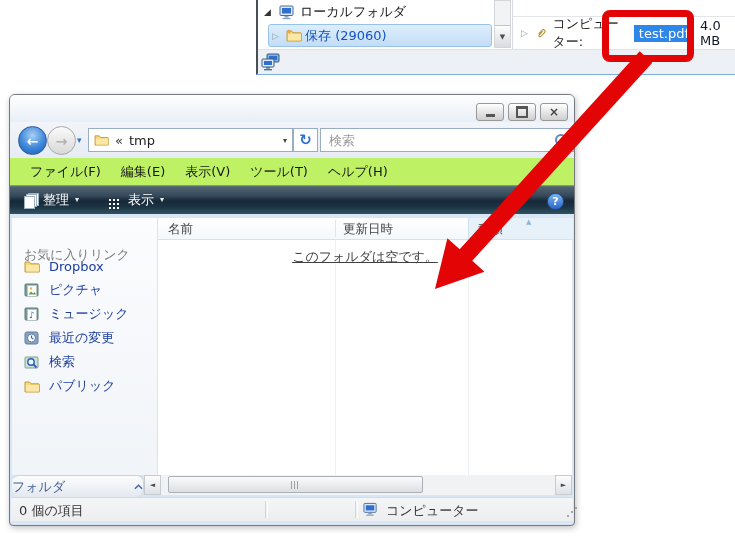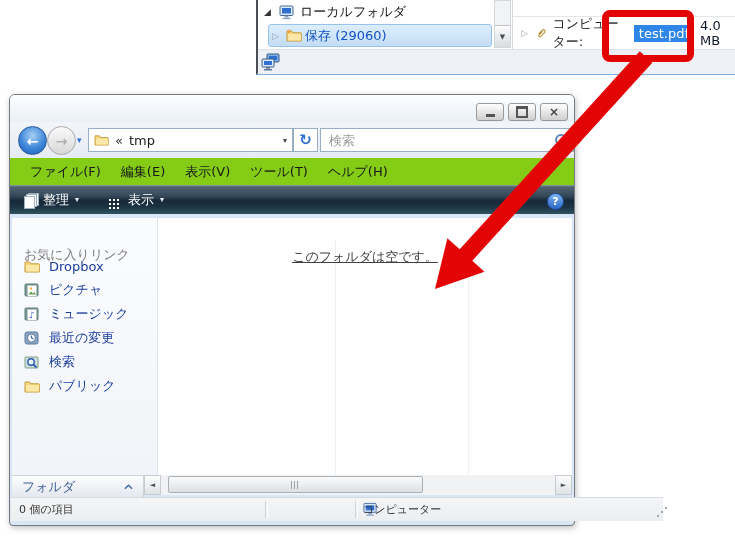--- a/index.html
+++ b/index.html
@@ -58,64 +58,64 @@
               box-sizing:border-box;display:flex;align-items:center;justify-content:center;
               color:#2a6fd0;font-size:15px;font-weight:bold;}
   .searchbox{left:310px;top:6px;width:254px;height:24px;background:#fff;border:1px solid #98aec4;
              box-sizing:border-box;padding:0 6px;}
   .searchbox input{flex:1;border:none;outline:none;font:13px "DejaVu Sans","Liberation Sans",sans-serif;
                    color:#555;background:transparent;}
   .searchbox input::placeholder{color:#999;opacity:1;}
   .mag{width:8px;height:8px;border:2px solid #5f87bd;border-radius:50%;position:relative;}
   .mag::after{content:"";position:absolute;left:7px;top:7px;width:5px;height:2px;background:#5f87bd;
               transform:rotate(45deg);transform-origin:0 0;}
-  .menurow{left:0;top:63px;width:564px;height:27px;background:#84cc16;padding-left:12px;box-sizing:border-box;}
+  .menurow{left:0;top:63px;width:564px;height:27px;background:#bef264;padding-left:12px;box-sizing:border-box;}
   .menu-item{padding:0 8px;margin-right:4px;color:#18181a;}
   .toolbar{left:0;top:90px;width:564px;height:29px;color:#fff;
            background:linear-gradient(#93a6b3 0%,#51646f 6%,#35485a 38%,#1e3140 50%,#17293a 55%,#1c3343 75%,#2f5362 100%);}
   .tool-btn{gap:6px;padding:0 6px;height:25px;margin-left:8px;border-radius:3px;}
   .tool-caret{font-size:8px;color:#e8eef4;}
   .papers{position:relative;width:13px;height:14px;}
   .papers span{position:absolute;width:9px;height:11px;background:#fff;border:1px solid #9fb2c2;}
   .grid-ic{width:2px;height:2px;background:#fff;margin:0 11px 0 2px;
            box-shadow:4px 0 0 #fff,8px 0 0 #fff,0 4px 0 #fff,4px 4px 0 #fff,8px 4px 0 #fff,0 8px 0 #fff,4px 8px 0 #fff,8px 8px 0 #fff;}
   .helpbtn{right:10px;top:8px;width:17px;height:17px;border-radius:50%;
            background:linear-gradient(#7cb6f4,#2a66c8);border:1px solid #1d4c9a;color:#fff;
            font-size:11px;font-weight:bold;display:flex;align-items:center;justify-content:center;box-sizing:border-box;}
   
   .sidebar{left:2px;top:123px;width:146px;height:257px;box-sizing:border-box;
            background:linear-gradient(#fbfcfe,#f1f4f8);border-right:1px solid #e0e4ea;}
   .sb-header{left:12px;top:8px;color:#7b7b7b;margin-top:20px;}
   .sb-list{left:0;top:36px;width:146px;}
   .sb-item{height:24px;padding-left:12px;gap:9px;color:#1b3e9d;}
   .folders-bar{left:2px;top:380px;width:132px;height:22px;box-sizing:border-box;
                background:linear-gradient(#fdfdfe,#e3e8ef);border-top:1px solid #ccd3db;border-right:1px solid #ccd3db;
-               display:flex;align-items:center;justify-content:space-between;padding:0 10px;color:#3d5e94;}
+               display:flex;align-items:center;justify-content:space-between;padding:0 0;color:#3d5e94;border-radius:7px;}
   
   .list{left:148px;top:123px;width:414px;height:257px;background:#fff;}
   .lheader{left:0;top:0;width:414px;height:22px;background:linear-gradient(#ffffff,#f4f8fb);
            border-bottom:1px solid #d8e0e8;box-sizing:border-box;}
   .type-cell{left:310px;top:0;width:104px;height:21px;background:#e7f1fa;border-left:1px solid #cfe0ee;}
   .hcol{top:3px;color:#444;font-size:12.5px;}
   .hsep{left:177px;top:2px;width:1px;height:17px;background:#dfe5ea;}
   .sort-arrow{left:368px;top:0;font-size:7px;color:#8cb8d8;}
   .lbody{left:0;top:22px;width:414px;height:235px;}
   .colline{top:0;width:1px;height:235px;background:#edf1f5;}
   .empty-msg{left:0;top:8px;width:414px;text-align:center;color:#404040;text-decoration:underline;}
   
   .hscroll{left:134px;top:380px;width:428px;height:20px;background:#f1f2f3;box-sizing:border-box;}
   .hs-btn{top:0;width:17px;height:20px;background:linear-gradient(#fcfcfc,#dfe2e6);border:1px solid #c6cbd1;
           box-sizing:border-box;display:flex;align-items:center;justify-content:center;font-size:7px;color:#4a4f55;}
   .hs-thumb{left:24px;top:1px;width:255px;height:17px;background:linear-gradient(#fbfbfb,#dcdfe3);
             border:1px solid #aab0b8;border-radius:2px;box-sizing:border-box;
             display:flex;align-items:center;justify-content:center;}
   .hs-grip{width:9px;height:8px;background:repeating-linear-gradient(90deg,#9aa2ac 0 1px,transparent 1px 3px);}
   
-  .statusbar{left:1px;top:402px;width:652px;height:24px;background:linear-gradient(#f4f5f6,#eceef0);
-             border-top:1px solid #d8dadd;box-sizing:border-box;color:#333;font-size:11px;}
+  .statusbar{left:1px;top:402px;width:562px;height:24px;background:linear-gradient(#f4f5f6,#eceef0);
+             border-top:1px solid #d8dadd;box-sizing:border-box;color:#333;font-size:13px;}
   .st-div{top:3px;width:1px;height:17px;border-left:1px solid #d2d4d7;border-right:1px solid #fff;}
   .grip-dot{right:4px;bottom:4px;width:2px;height:2px;background:#9fa8b0;
             box-shadow:4px -4px 0 #9fa8b0,8px -8px 0 #9fa8b0;}
   .caret-up{width:9px;height:6px;}
 </style>
 </head>
 <body>
 
 <div class="canvas">
 
@@ -286,20 +286,28 @@
           <svg width="16" height="13" viewBox="0 0 16 13">
             <path d="M1 2 h4.6 l1.3 1.8 H14.6 a.7.7 0 0 1 .7.7 V12 H1 z" fill="#f6d87c" stroke="#c59a3c"></path>
             <path d="M2 5 h13 v6.5 H2 z" fill="#fce8a6"></path>
           </svg>
           <span>パブリック</span>
         </div>
       </div>
     </div>
 
     <div class="abs list">
+      <div class="abs lheader">
+        <div class="abs type-cell"></div>
+        <span class="abs hcol" style="left:10px;">名前</span>
+        <span class="abs hcol" style="left:185px;">更新日時</span>
+        <span class="abs hcol" style="left:320px;">種類</span>
+        <span class="abs hsep"></span>
+        <span class="abs sort-arrow">▲</span>
+      </div>
       <div class="abs lbody">
         <div class="abs colline" style="left:177px;"></div>
         <div class="abs colline" style="left:310px;"></div>
         <div class="abs empty-msg">このフォルダは空です。</div>
       </div>
     </div>
 
     <div class="abs folders-bar">
       <span>フォルダ</span>
       <svg class="caret-up" viewBox="0 0 10 6">
@@ -321,21 +329,21 @@
     <div class="abs statusbar">
       <span class="abs" style="left:8px;top:4px;">0 個の項目</span>
       <span class="abs st-div" style="left:254px;"></span>
       <span class="abs st-div" style="left:344px;"></span>
       <svg class="abs" style="left:352px;top:4px;" width="15" height="15" viewBox="0 0 16 15">
         <rect x="1" y="1" width="13" height="9.5" rx="1" fill="#dce9f8" stroke="#4a6b9c"></rect>
         <rect x="3" y="3" width="9" height="5.5" fill="#2f6fd0"></rect>
         <rect x="5.5" y="11" width="4" height="1.6" fill="#8aa5c4"></rect>
         <rect x="3.5" y="12.8" width="8" height="1.4" fill="#8aa5c4"></rect>
       </svg>
-      <span class="abs" style="left:352px;top:4px;">コンピューター</span>
+      <span class="abs" style="left:375px;top:4px;">コンピューター</span>
       <span class="abs grip-dot"></span>
     </div>
   </div>
 
   <div class="abs redbox"></div>
   <svg class="abs arrow-svg" viewBox="0 0 735 538">
     <path d="M639.7 51.3 L652.3 62.7 L472.3 260.7 L484.4 271.8 L435 289 L447.4 238.2 L459.7 249.3 Z" fill="#e30505"></path>
   </svg>
 
 </div>

